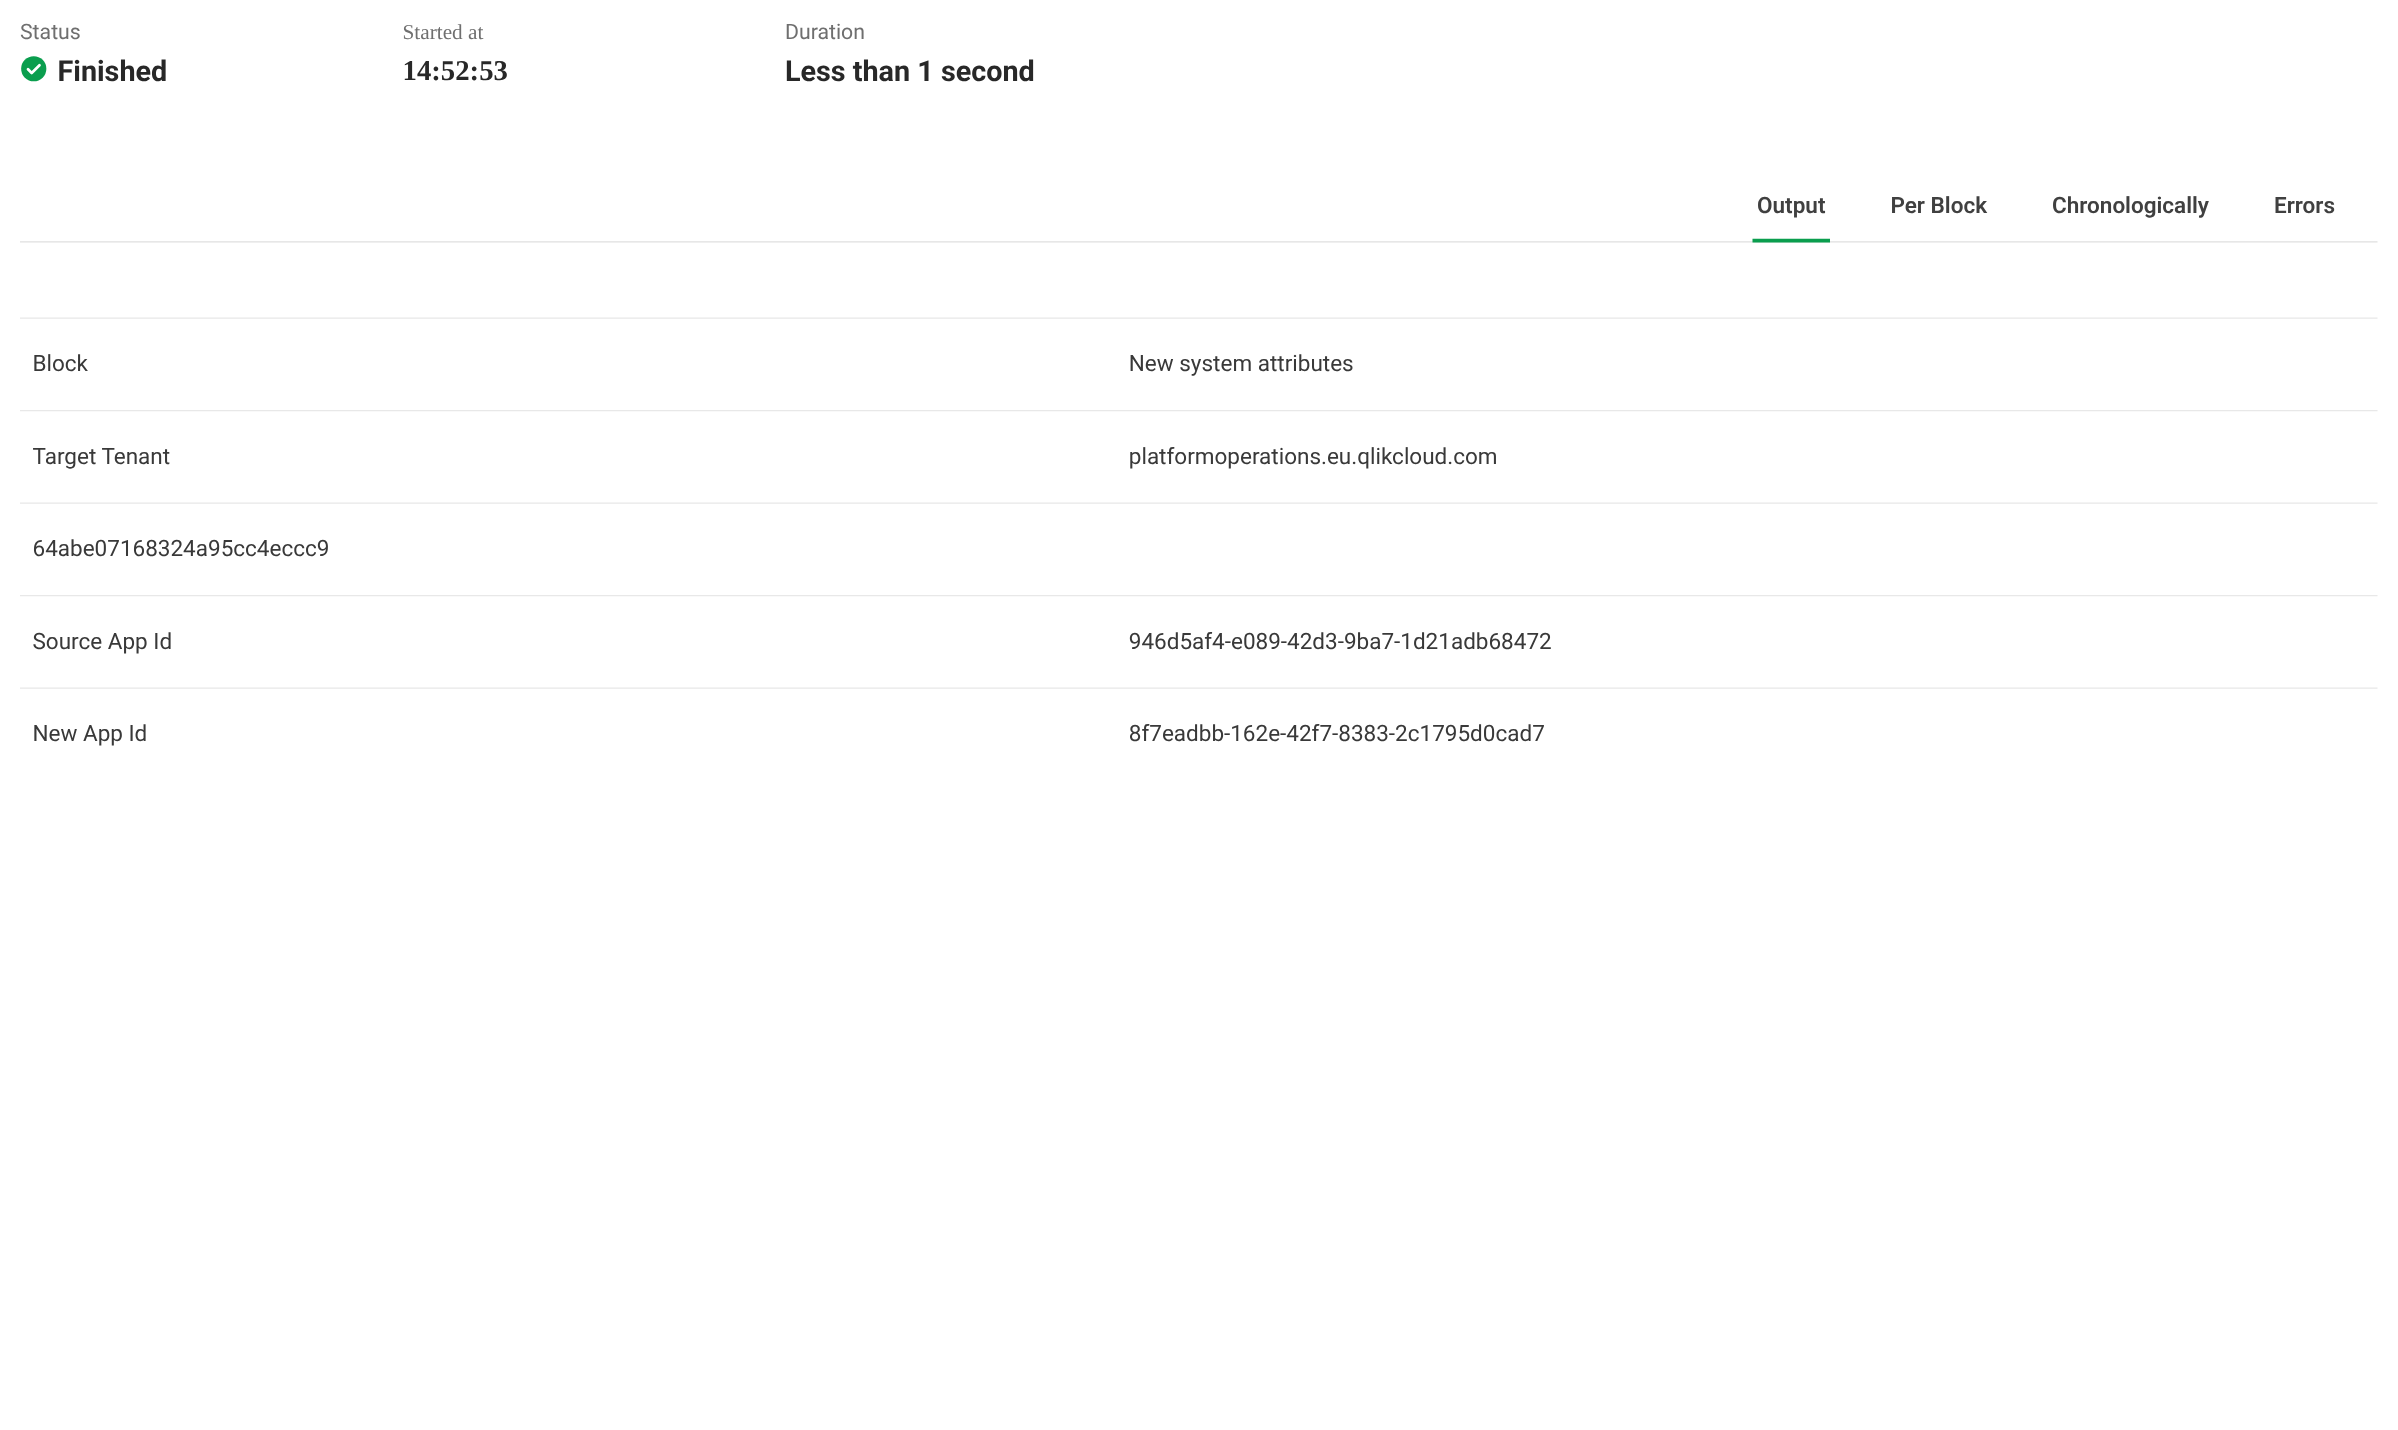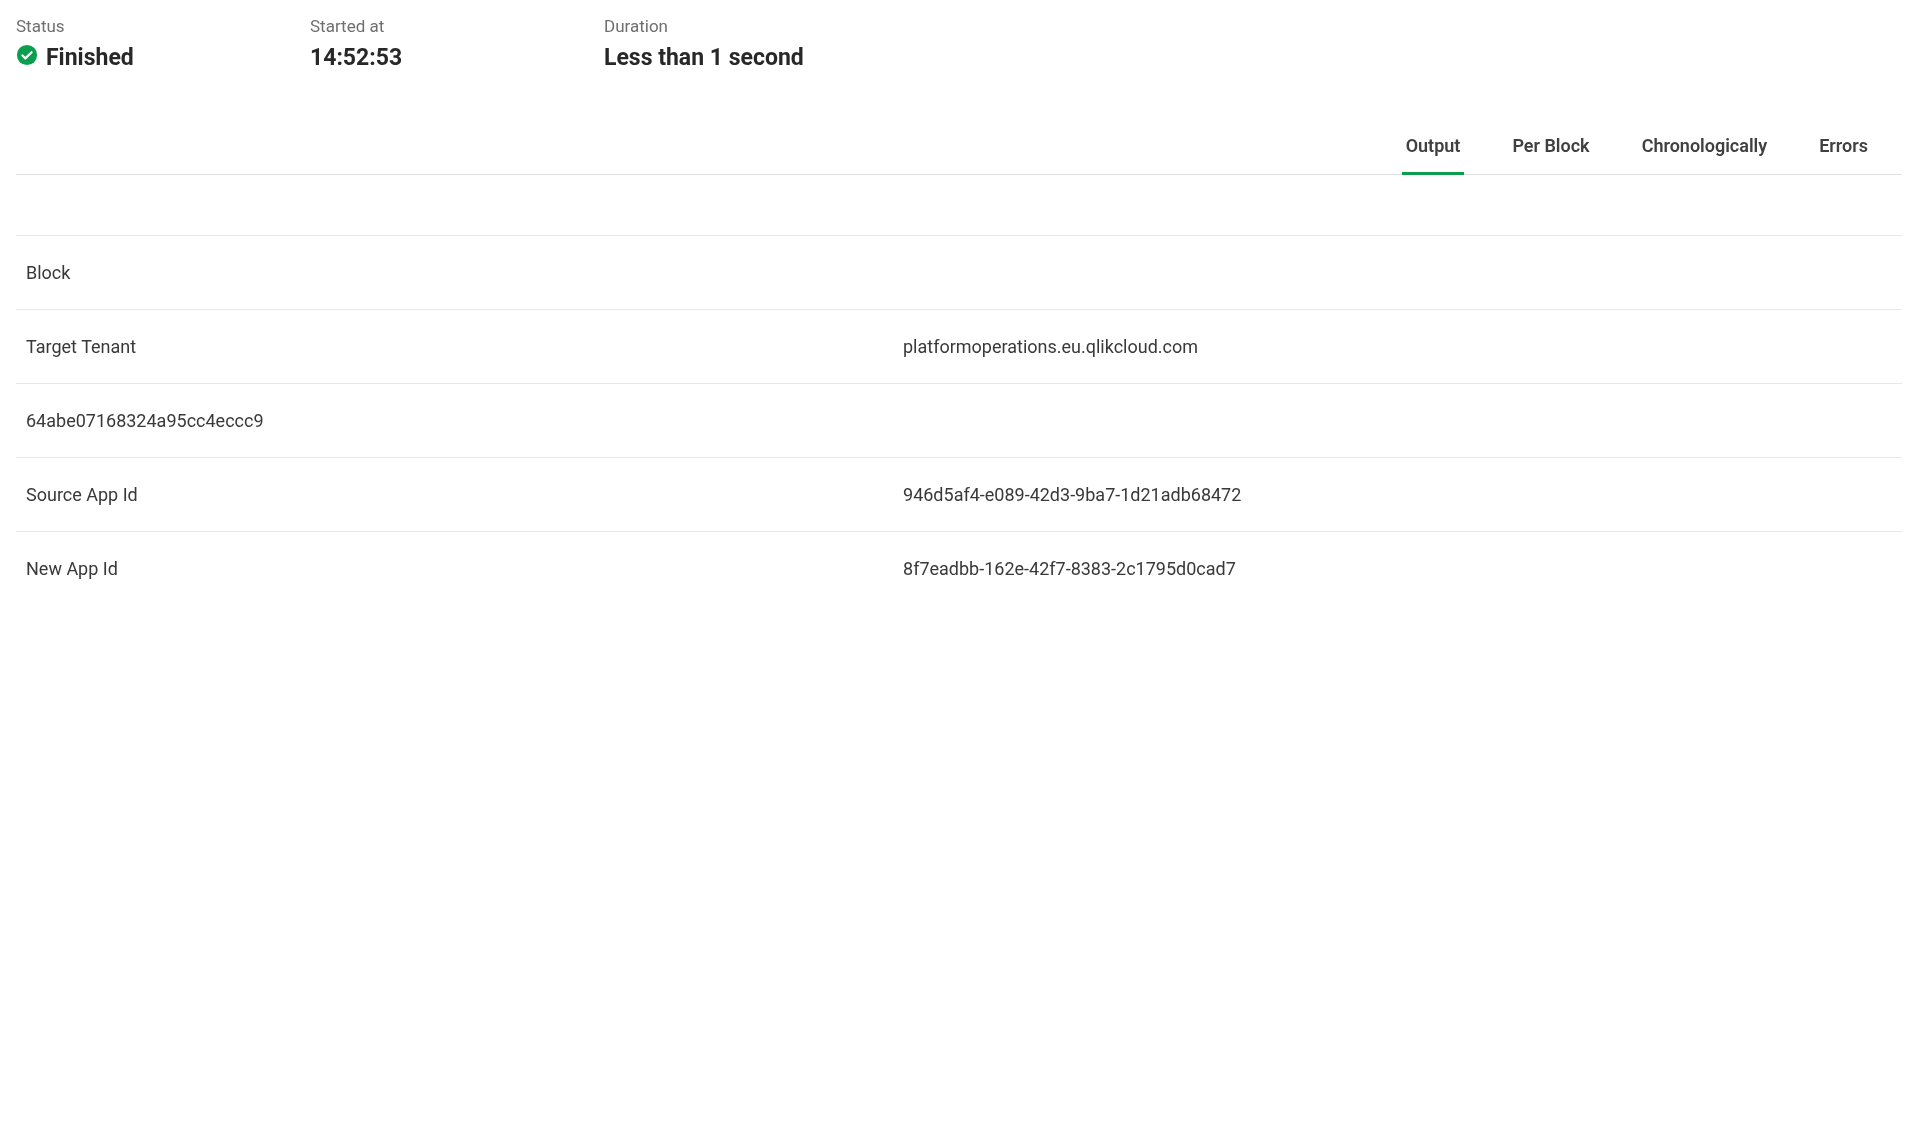--- a/index.html
+++ b/index.html
@@ -7,30 +7,30 @@
     font-family: -apple-system, BlinkMacSystemFont, "Segoe UI", Roboto, "Helvetica Neue", Arial, sans-serif;
     background: #fff;
     color: #3d3d3d;
     font-size: 14px;
   }
   .container {
     padding: 16px;
   }
   .summary-row {
     display: flex;
-    gap: 4px;
-    margin-bottom: 50px;
+    gap: 16px;
+    margin-bottom: 69px;
   }
   .summary-item {
     display: flex;
     flex-direction: column;
     gap: 8px;
   }
   .summary-item.status { min-width: 290px; }
-  .summary-item.started { min-width: 290px; }
+  .summary-item.started { min-width: 290px; font-family: Liberation Serif, serif; }
   .summary-item.duration { }
   .summary-label {
     font-size: 17px;
     color: #6f6f6f;
     font-weight: 400;
   }
   .summary-value {
     font-size: 23px;
     font-weight: 700;
     color: #282828;
@@ -117,20 +117,21 @@
   <div class="tabs">
     <div class="tab active">Output</div>
     <div class="tab">Per Block</div>
     <div class="tab">Chronologically</div>
     <div class="tab">Errors</div>
   </div>
 
   <div class="table">
     <div class="row">
       <div class="cell-key">Block</div>
+      <div class="cell-val">New system attributes</div>
     </div>
     <div class="row">
       <div class="cell-key">Target Tenant</div>
       <div class="cell-val">platformoperations.eu.qlikcloud.com</div>
     </div>
     <div class="row">
       <div class="cell-val">64abe07168324a95cc4eccc9</div>
     </div>
     <div class="row">
       <div class="cell-key">Source App Id</div>

